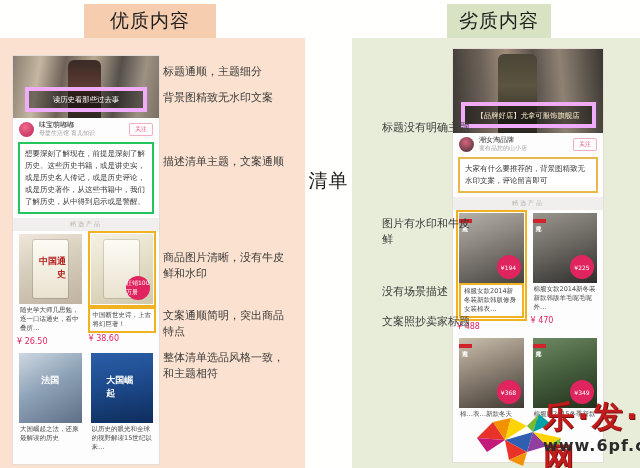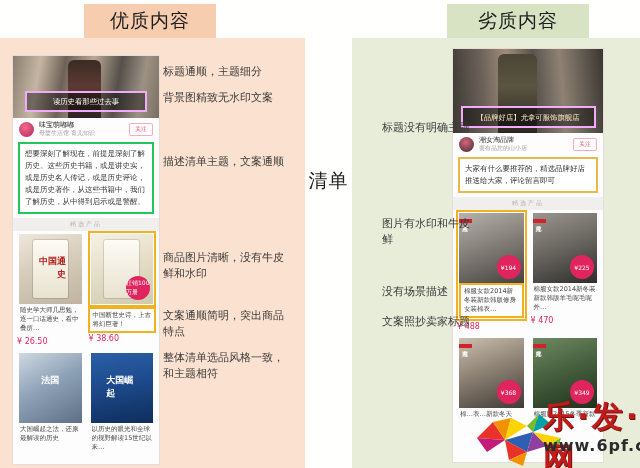--- a/index.html
+++ b/index.html
@@ -11,21 +11,21 @@
   .stage{position:absolute;inset:0;}
 
   
   .panel{position:absolute;top:38px;bottom:0;}
   .panel-good{left:0;width:305px;background:#fbe2d0;}
   .panel-bad{left:352px;width:288px;background:#e8edda;}
 
   
   .hdr{position:absolute;top:4px;height:34px;display:flex;align-items:center;justify-content:center;}
   .hdr-good{left:84px;width:132px;background:#f7cdb0;}
-  .hdr-bad{left:447px;width:142px;background:#d7e3c2;}
+  .hdr-bad{left:447px;width:104px;background:#d7e3c2;}
   .hdr span{font-size:19px;color:#1d1d1d;letter-spacing:1px;}
 
   
   .center-label{position:absolute;left:305px;width:47px;top:168px;text-align:center;}
   .center-label span{font-size:19px;color:#222;letter-spacing:1px;}
 
   
   .notes{position:absolute;}
   .notes-good{left:163px;top:60px;width:126px;}
   .notes-bad{left:382px;top:120px;width:92px;}
@@ -38,21 +38,21 @@
   .card-bad{left:452px;top:48px;width:152px;height:415px;}
 
   
   .hero{position:relative;height:62px;overflow:hidden;background:#6b6257;}
   .hero-bad{height:84px;background:#4a4441;}
   .hero .strip{position:absolute;inset:0;}
   .hl-a{background:linear-gradient(100deg,#8a7f70 0%,#c4b6a1 18%,#6e6258 34%,#b9a892 52%,#55504a 70%,#9d9184 86%,#7a6f62 100%);}
   .hl-b{background:linear-gradient(85deg,#3c3833 0%,#6d625a 22%,#a08d78 38%,#5a534d 55%,#8f8274 72%,#3a3631 100%);}
   .hero .person{position:absolute;left:38%;top:6%;width:22%;height:94%;background:linear-gradient(180deg,#3a2b25 0%,#5c3a32 45%,#2e2622 100%);border-radius:6px 6px 0 0;}
   .hero-bad .person{left:30%;width:26%;background:linear-gradient(180deg,#4a4536 0%,#5b5440 40%,#2a2722 100%);}
-  .title-box{position:absolute;left:8%;right:8%;bottom:6px;border:2px solid #f0abfc;background:rgba(0,0,0,.42);
+  .title-box{position:absolute;left:8%;right:8%;bottom:6px;border:4px solid #f0abfc;background:rgba(0,0,0,.42);
              display:flex;align-items:center;justify-content:center;height:17px;}
   .title-box span{font-size:8px;color:#fff;white-space:nowrap;transform:scale(.92);}
   .title-box-bad{left:5%;right:5%;bottom:5px;height:18px;}
   .title-box-bad span{font-size:8px;color:#f7e9c8;}
 
   
   .acct{display:flex;align-items:center;padding:4px 6px;gap:5px;height:22px;box-sizing:border-box;}
   .avatar{width:15px;height:15px;border-radius:50%;background:radial-gradient(circle at 40% 35%,#f06a8a,#b8245b);flex:0 0 auto;}
   .avatar-bad{background:radial-gradient(circle at 45% 35%,#d8657f,#3b2a2e);}
   .acct-txt{flex:1;min-width:0;}
@@ -208,21 +208,21 @@
     <div class="acct">
       <div class="avatar avatar-bad"></div>
       <div class="acct-txt">
         <div class="acct-name">潮女淘品牌</div>
         <div class="acct-sub">要有品您的山小店</div>
       </div>
       <div class="follow">关注</div>
     </div>
 
     <div class="desc desc-bad">
-      <p>大家有什么要推荐的，精选品牌好店推送给大家，评论留言即可</p>
+      <p>大家有什么要推荐的，背景图精致无水印文案，评论留言即可</p>
     </div>
 
     <div class="seg">精选产品</div>
 
     <div class="grid">
       <div class="cellwrap">
         <div class="cell hl">
           <div class="thumb t-mod1">
             <div class="ribbon">尤奈可</div>
             <div class="pricebubble">¥194</div>

